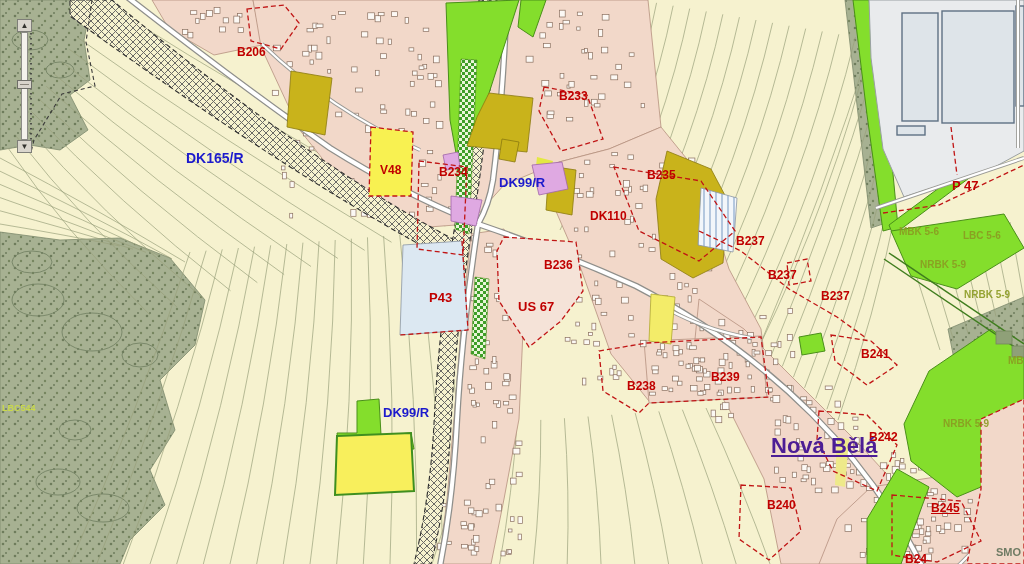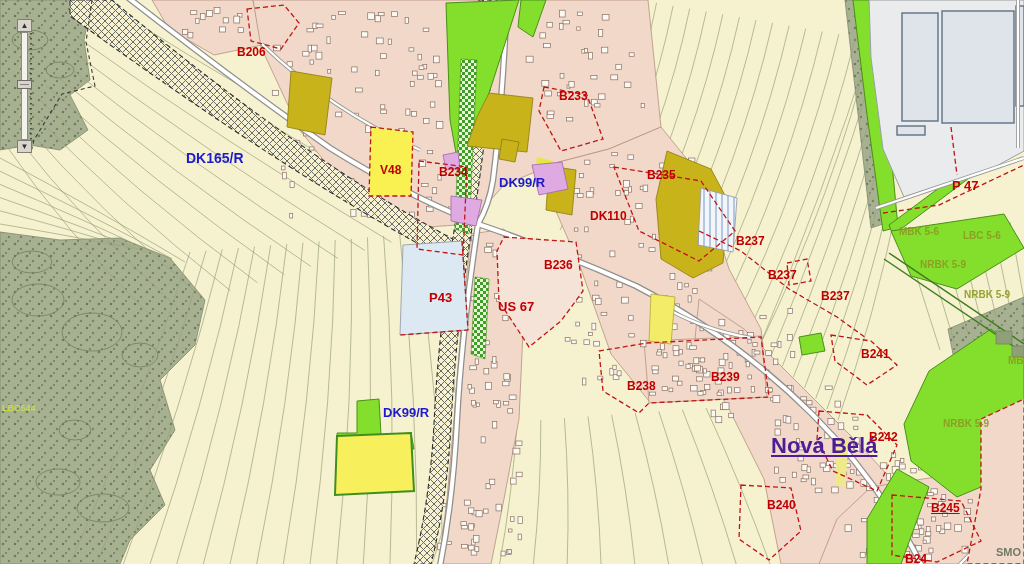--- a/index.html
+++ b/index.html
@@ -786,21 +786,21 @@
   <div id="labels">
         <div class="lbl red" style="left: 237px; top: 34px; margin-top: 12px;">B206</div>
         <div class="lbl blue" style="font-size: 14px; left: 174px; top: 151px; margin-left: 12px;">DK165/R</div>
         <div class="lbl red" style="left: 380px; top: 164px;">V48</div>
         <div class="lbl red" style="left: 439px; top: 166px;">B234</div>
         <div class="lbl blue" style="left: 499px; top: 176px;">DK99/R</div>
         <div class="lbl red" style="left: 559px; top: 90px;">B233</div>
         <div class="lbl red" style="left: 590px; top: 177px; margin-top: 33px;">DK110</div>
         <div class="lbl red" style="left: 647px; top: 169px;">B235</div>
         <div class="lbl red" style="left: 524px; top: 259px; padding-left: 20px;">B236</div>
-        <div class="lbl red" style="font-size: 13px; left: 498px; top: 300px;">US 67</div>
+        <div class="lbl red" style="font-size: 13px; left: 518px; top: 300px;">US 67</div>
         <div class="lbl red" style="font-size: 13px; left: 429px; top: 291px;">P43</div>
         <div class="lbl red" style="left: 736px; top: 235px;">B237</div>
         <div class="lbl red" style="left: 768px; top: 269px;">B237</div>
         <div class="lbl red" style="left: 821px; top: 290px;">B237</div>
         <div class="lbl red" style="left: 861px; top: 348px;">B241</div>
         <div class="lbl red" style="left: 627px; top: 380px;">B238</div>
         <div class="lbl red" style="left: 711px; top: 371px; text-align: right;">B239</div>
         <div class="lbl red" style="left: 869px; top: 431px;">B242</div>
         <div class="lbl red" style="left: 767px; top: 499px;">B240</div>
         <div class="lbl red" style="left: 931px; top: 502px; text-decoration: underline;">B245</div>

